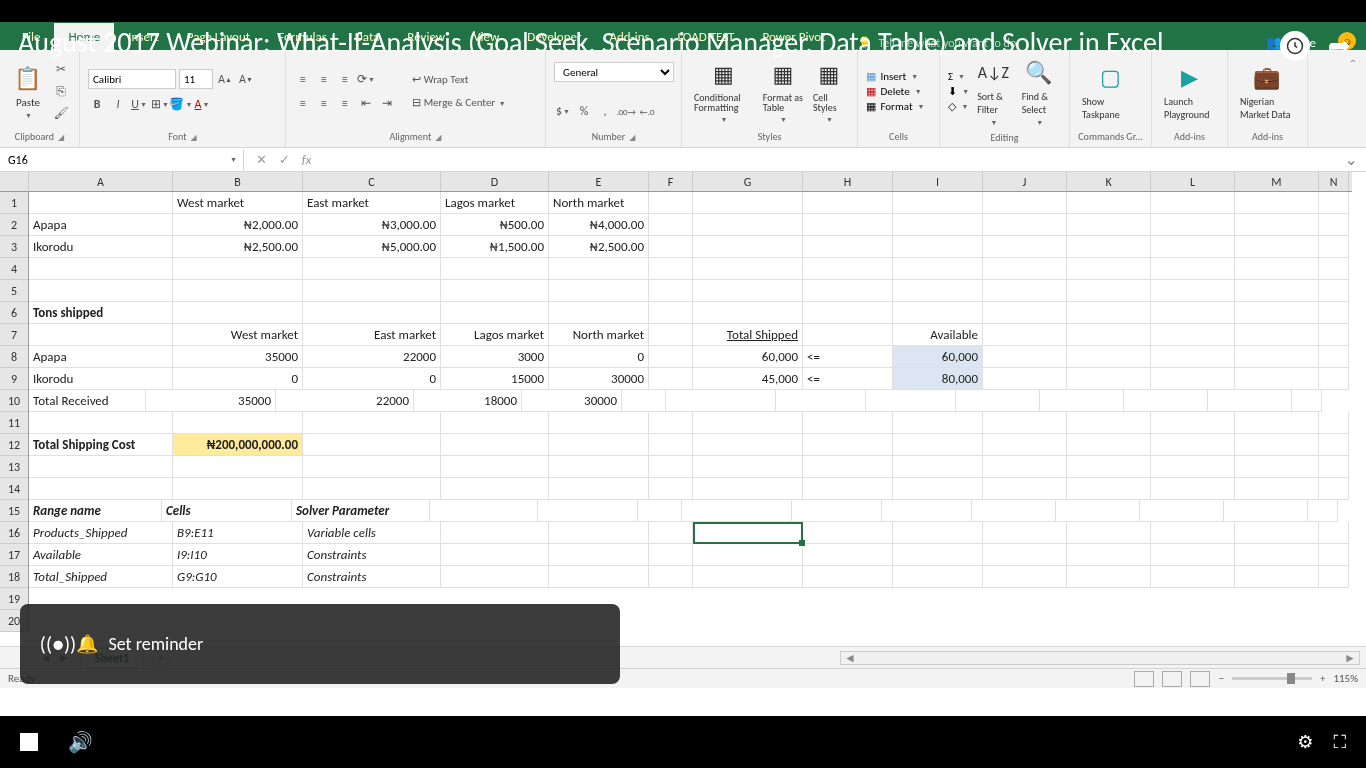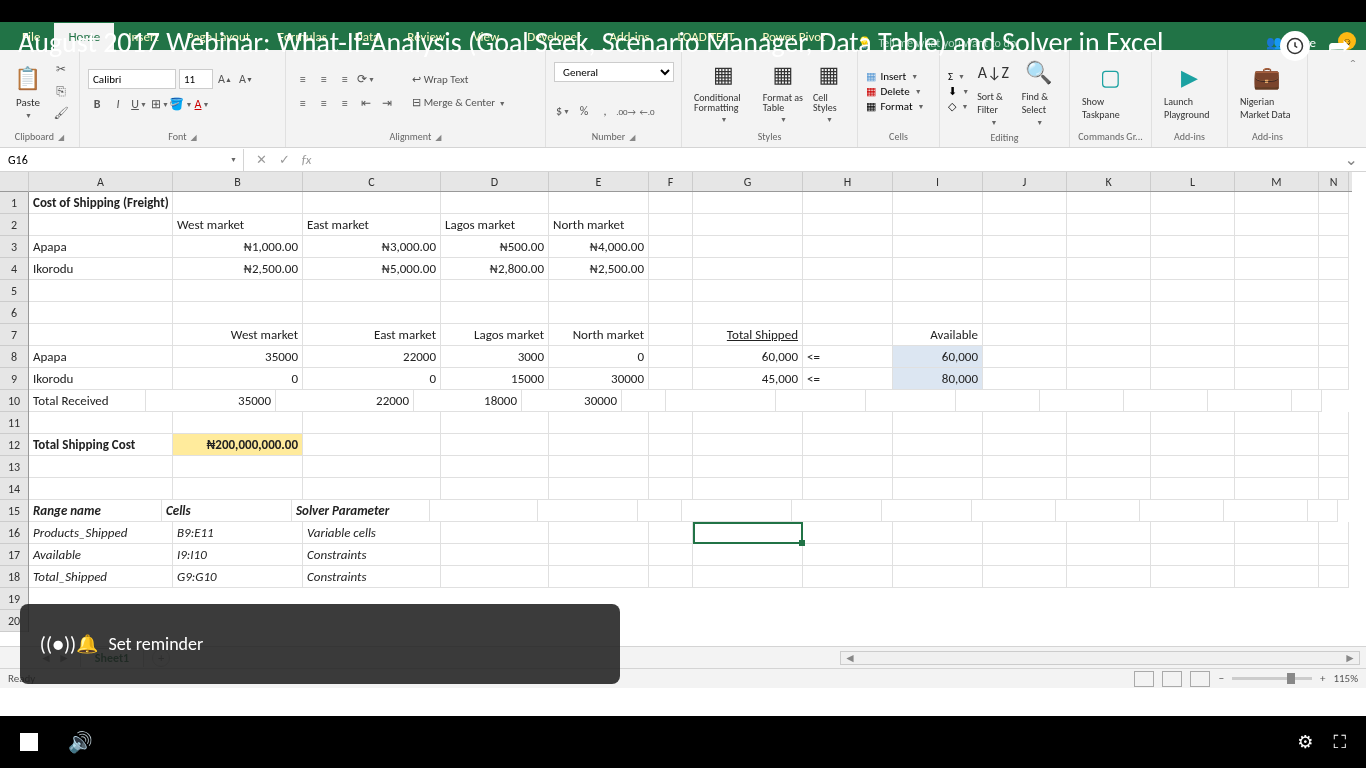--- a/index.html
+++ b/index.html
@@ -402,72 +402,56 @@
         <div class="row-header">14</div>
         <div class="row-header">15</div>
         <div class="row-header">16</div>
         <div class="row-header">17</div>
         <div class="row-header">18</div>
         <div class="row-header">19</div>
         <div class="row-header">20</div>
       </div>
     <div class="cells" id="cells">
         <div class="cell-row">
-          <div class="cell cw-A bold" style="width: 144px;">Cost of Shipping (Freight)</div>
-          <div class="cell cw-B" style="width: 130px;"></div>
-          <div class="cell cw-C" style="width: 138px;"></div>
-          <div class="cell cw-D" style="width: 108px;"></div>
-          <div class="cell cw-E" style="width: 100px;"></div>
-          <div class="cell cw-F" style="width: 44px;"></div>
-          <div class="cell cw-G" style="width: 110px;"></div>
-          <div class="cell cw-H" style="width: 90px;"></div>
-          <div class="cell cw-I" style="width: 90px;"></div>
-          <div class="cell cw-J" style="width: 84px;"></div>
-          <div class="cell cw-K" style="width: 84px;"></div>
-          <div class="cell cw-L" style="width: 84px;"></div>
-          <div class="cell cw-M" style="width: 84px;"></div>
-          <div class="cell cw-N" style="width: 30px;"></div>
-        </div>
-        <div class="cell-row">
           <div class="cell cw-A" style="width: 144px;"></div>
           <div class="cell cw-B" style="width: 130px;">West market</div>
           <div class="cell cw-C" style="width: 138px;">East market</div>
           <div class="cell cw-D" style="width: 108px;">Lagos market</div>
           <div class="cell cw-E" style="width: 100px;">North market</div>
           <div class="cell cw-F" style="width: 44px;"></div>
           <div class="cell cw-G" style="width: 110px;"></div>
           <div class="cell cw-H" style="width: 90px;"></div>
           <div class="cell cw-I" style="width: 90px;"></div>
           <div class="cell cw-J" style="width: 84px;"></div>
           <div class="cell cw-K" style="width: 84px;"></div>
           <div class="cell cw-L" style="width: 84px;"></div>
           <div class="cell cw-M" style="width: 84px;"></div>
           <div class="cell cw-N" style="width: 30px;"></div>
         </div>
         <div class="cell-row">
           <div class="cell cw-A" style="width: 144px;">Apapa</div>
-          <div class="cell cw-B right" style="width: 130px;">₦1,000.00</div>
+          <div class="cell cw-B right" style="width: 130px;">₦2,000.00</div>
           <div class="cell cw-C right" style="width: 138px;">₦3,000.00</div>
           <div class="cell cw-D right" style="width: 108px;">₦500.00</div>
           <div class="cell cw-E right" style="width: 100px;">₦4,000.00</div>
           <div class="cell cw-F" style="width: 44px;"></div>
           <div class="cell cw-G" style="width: 110px;"></div>
           <div class="cell cw-H" style="width: 90px;"></div>
           <div class="cell cw-I" style="width: 90px;"></div>
           <div class="cell cw-J" style="width: 84px;"></div>
           <div class="cell cw-K" style="width: 84px;"></div>
           <div class="cell cw-L" style="width: 84px;"></div>
           <div class="cell cw-M" style="width: 84px;"></div>
           <div class="cell cw-N" style="width: 30px;"></div>
         </div>
         <div class="cell-row">
           <div class="cell cw-A" style="width: 144px;">Ikorodu</div>
           <div class="cell cw-B right" style="width: 130px;">₦2,500.00</div>
           <div class="cell cw-C right" style="width: 138px;">₦5,000.00</div>
-          <div class="cell cw-D right" style="width: 108px;">₦2,800.00</div>
+          <div class="cell cw-D right" style="width: 108px;">₦1,500.00</div>
           <div class="cell cw-E right" style="width: 100px;">₦2,500.00</div>
           <div class="cell cw-F" style="width: 44px;"></div>
           <div class="cell cw-G" style="width: 110px;"></div>
           <div class="cell cw-H" style="width: 90px;"></div>
           <div class="cell cw-I" style="width: 90px;"></div>
           <div class="cell cw-J" style="width: 84px;"></div>
           <div class="cell cw-K" style="width: 84px;"></div>
           <div class="cell cw-L" style="width: 84px;"></div>
           <div class="cell cw-M" style="width: 84px;"></div>
           <div class="cell cw-N" style="width: 30px;"></div>
@@ -483,20 +467,36 @@
           <div class="cell cw-H" style="width: 90px;"></div>
           <div class="cell cw-I" style="width: 90px;"></div>
           <div class="cell cw-J" style="width: 84px;"></div>
           <div class="cell cw-K" style="width: 84px;"></div>
           <div class="cell cw-L" style="width: 84px;"></div>
           <div class="cell cw-M" style="width: 84px;"></div>
           <div class="cell cw-N" style="width: 30px;"></div>
         </div>
         <div class="cell-row">
           <div class="cell cw-A" style="width: 144px;"></div>
+          <div class="cell cw-B" style="width: 130px;"></div>
+          <div class="cell cw-C" style="width: 138px;"></div>
+          <div class="cell cw-D" style="width: 108px;"></div>
+          <div class="cell cw-E" style="width: 100px;"></div>
+          <div class="cell cw-F" style="width: 44px;"></div>
+          <div class="cell cw-G" style="width: 110px;"></div>
+          <div class="cell cw-H" style="width: 90px;"></div>
+          <div class="cell cw-I" style="width: 90px;"></div>
+          <div class="cell cw-J" style="width: 84px;"></div>
+          <div class="cell cw-K" style="width: 84px;"></div>
+          <div class="cell cw-L" style="width: 84px;"></div>
+          <div class="cell cw-M" style="width: 84px;"></div>
+          <div class="cell cw-N" style="width: 30px;"></div>
+        </div>
+        <div class="cell-row">
+          <div class="cell cw-A bold" style="width: 144px;">Tons shipped</div>
           <div class="cell cw-B" style="width: 130px;"></div>
           <div class="cell cw-C" style="width: 138px;"></div>
           <div class="cell cw-D" style="width: 108px;"></div>
           <div class="cell cw-E" style="width: 100px;"></div>
           <div class="cell cw-F" style="width: 44px;"></div>
           <div class="cell cw-G" style="width: 110px;"></div>
           <div class="cell cw-H" style="width: 90px;"></div>
           <div class="cell cw-I" style="width: 90px;"></div>
           <div class="cell cw-J" style="width: 84px;"></div>
           <div class="cell cw-K" style="width: 84px;"></div>

